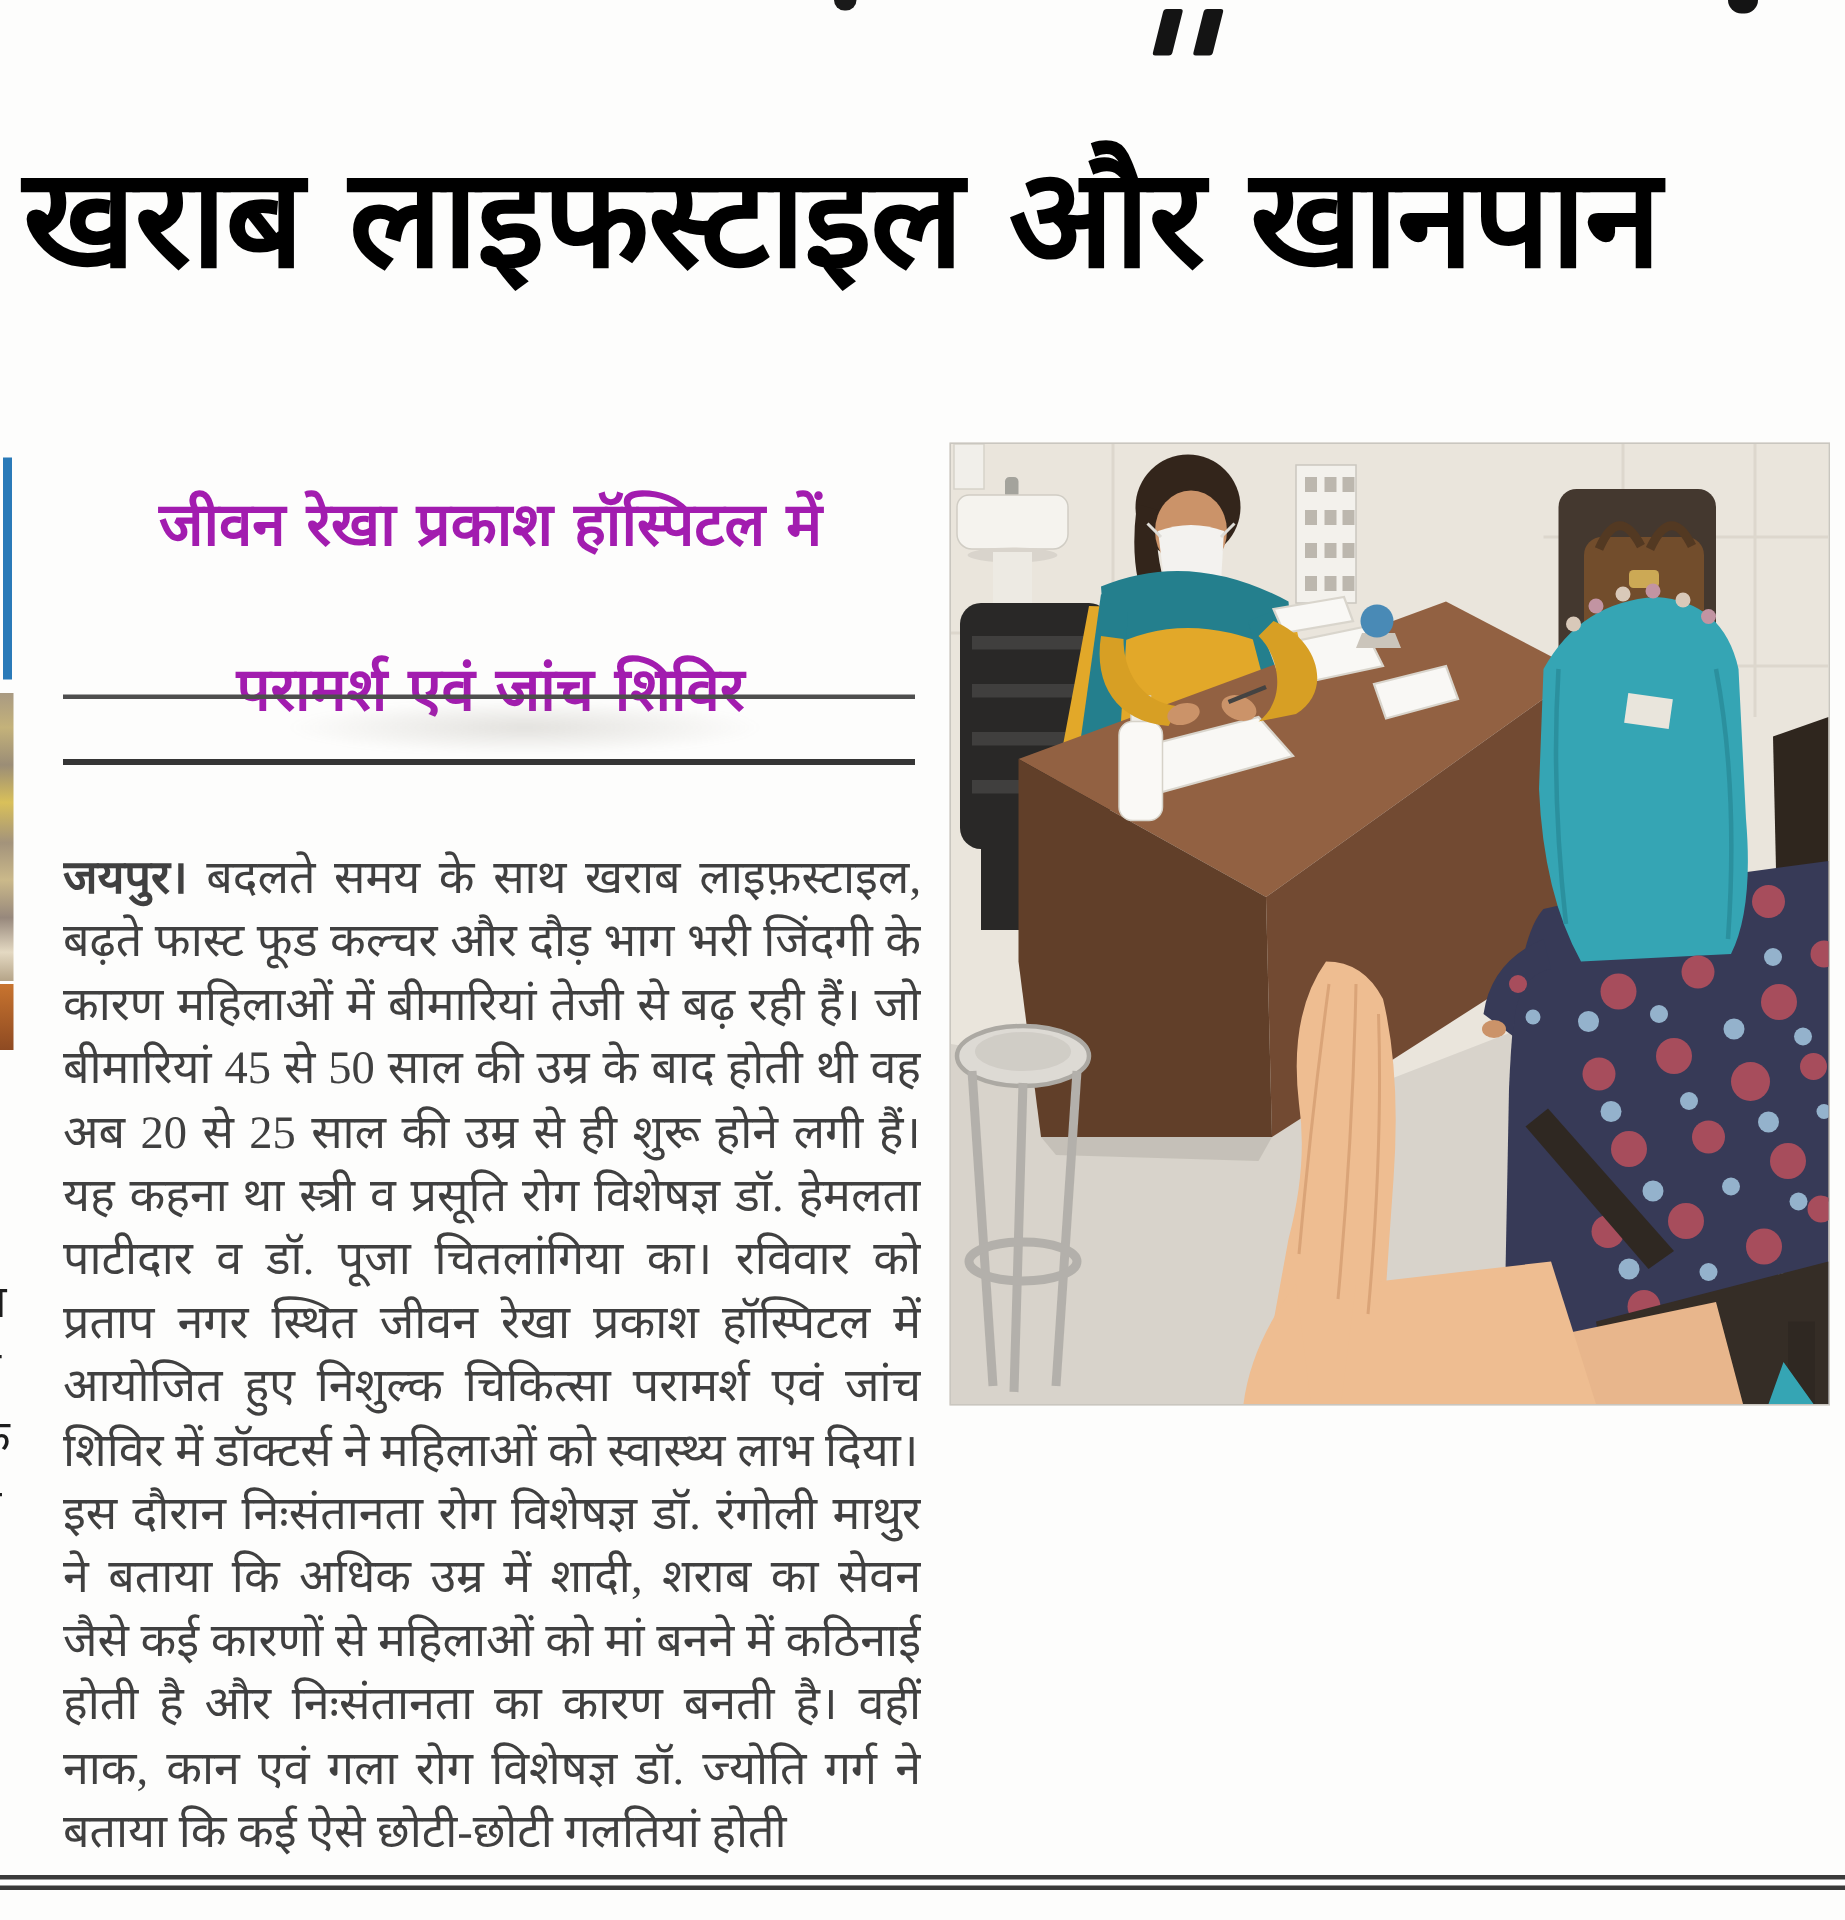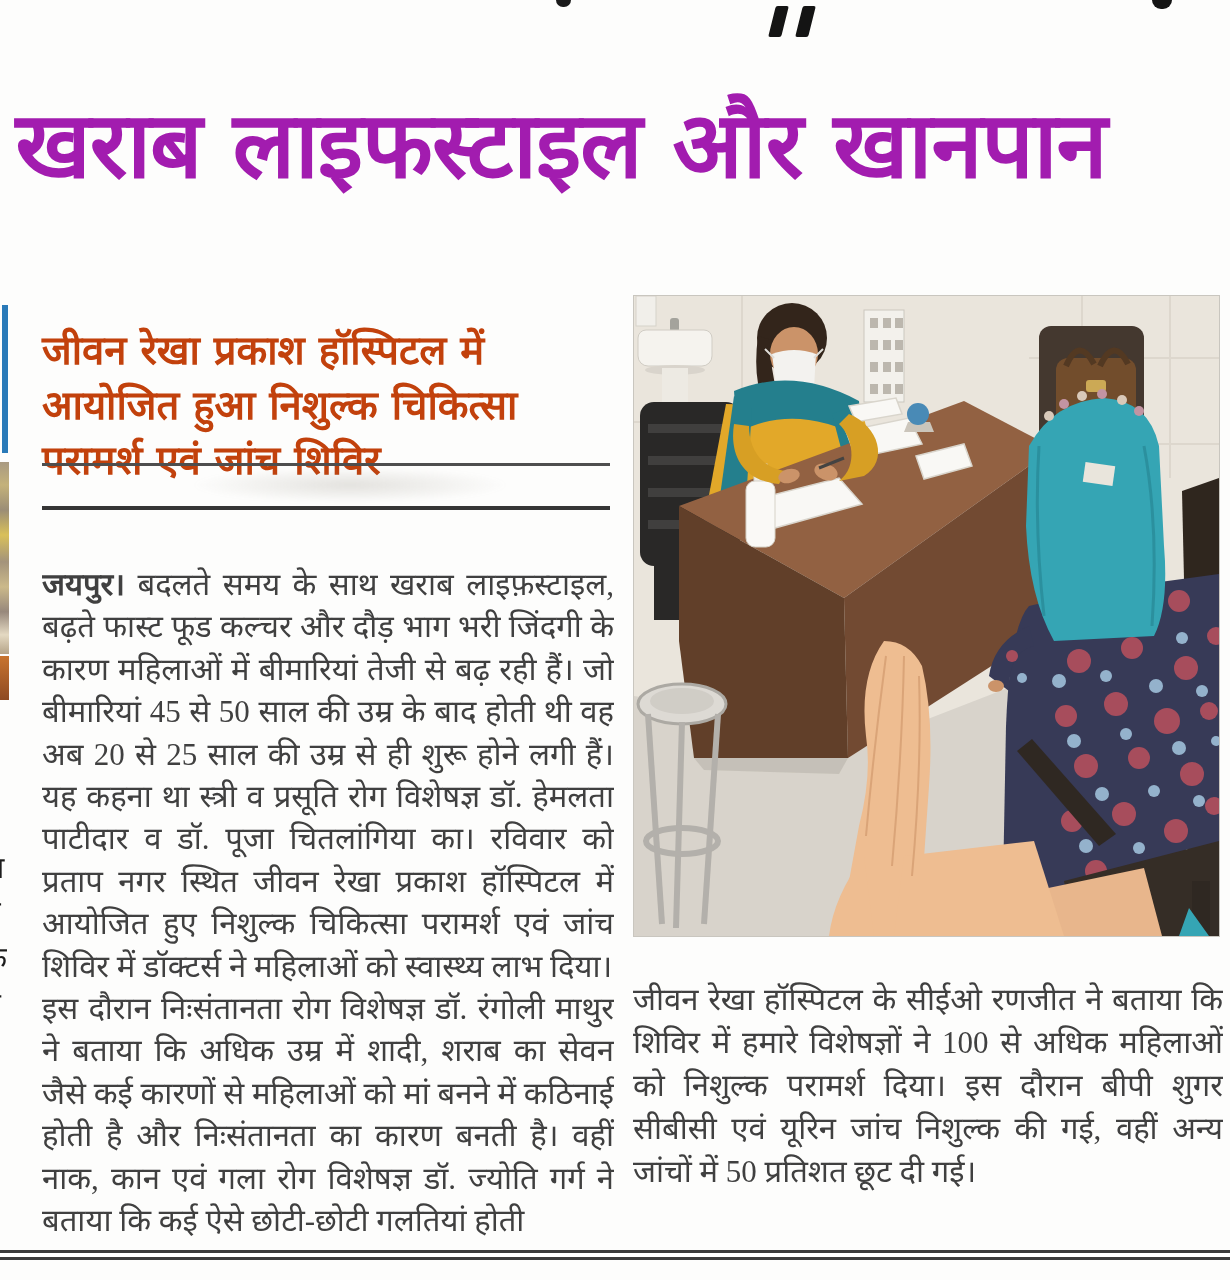--- a/index.html
+++ b/index.html
@@ -7,25 +7,25 @@
   .page{position:relative;width:1230px;height:1280px;background:#fdfdfc;overflow:hidden;}
   .abs{position:absolute;}
 
   
   .t1{left:556px;top:0;width:15px;height:7px;background:#1a1a1a;border-radius:0 0 7px 7px;}
   .t2a{left:772px;top:6px;width:13px;height:31px;background:#141414;transform:skewX(-14deg);border-radius:2px;}
   .t2b{left:799px;top:6px;width:13px;height:31px;background:#141414;transform:skewX(-14deg);border-radius:2px;}
   .t3{left:1152px;top:0;width:20px;height:9px;background:#141414;border-radius:0 0 9px 9px;}
 
   .headline{left:0;top:26px;width:1122px;text-align:center;font-weight:900;
-    font-size:92px;line-height:116px;letter-spacing:-1px;color:#a21caf;
+    font-size:92px;line-height:116px;letter-spacing:-1px;color:#000000;
     font-family:"DejaVu Sans","Liberation Sans",sans-serif;}
 
-  .subhead{left:42px;top:290px;width:570px;text-align:left;font-weight:800;
-    font-size:40px;line-height:55px;color:#c2410c;
+  .subhead{left:42px;top:290px;width:570px;text-align:center;font-weight:800;
+    font-size:40px;line-height:55px;color:#a21caf;
     font-family:"DejaVu Sans","Liberation Sans",sans-serif;}
 
   .rule-a{left:42px;top:463px;width:568px;height:3px;background:#4e4e4e;}
   .rule-b{left:42px;top:506px;width:568px;height:4px;background:#353535;}
   .watermark{left:190px;top:467px;width:320px;height:36px;
     background:radial-gradient(ellipse at center,rgba(125,118,105,0.20),rgba(125,118,105,0) 70%);
     filter:blur(2px);}
 
   .body-text{font-size:31px;line-height:42.4px;text-align:justify;color:#404040;margin-top:38px;}
   .body-left{left:42px;top:526px;width:572px;height:726px;overflow:hidden;}
@@ -61,21 +61,21 @@
   <div class="abs t2a"></div>
   <div class="abs t2b"></div>
   <div class="abs t3"></div>
 
   <h1 class="abs headline">
     <span>खराब लाइफस्टाइल और खानपान</span><br>
   </h1>
 
   <h2 class="abs subhead">
     <span>जीवन रेखा प्रकाश हॉस्पिटल में</span><br>
-    <span>आयोजित हुआ निशुल्क चिकित्सा</span><br>
+    <br>
     <span>परामर्श एवं जांच शिविर</span>
   </h2>
 
   <div class="abs rule-a"></div>
   <div class="abs watermark"></div>
   <div class="abs rule-b"></div>
 
   <div class="abs body-text body-left">
     <p><span class="dateline">जयपुर।</span> <span>बदलते समय के साथ खराब लाइफ़स्टाइल, बढ़ते फास्ट फूड कल्चर और दौड़ भाग भरी जिंदगी के कारण महिलाओं में बीमारियां तेजी से बढ़ रही हैं। जो बीमारियां 45 से 50 साल की उम्र के बाद होती थी वह अब 20 से 25 साल की उम्र से ही शुरू होने लगी हैं। यह कहना था स्त्री व प्रसूति रोग विशेषज्ञ डॉ. हेमलता पाटीदार व डॉ. पूजा चितलांगिया का। रविवार को प्रताप नगर स्थित जीवन रेखा प्रकाश हॉस्पिटल में आयोजित हुए निशुल्क चिकित्सा परामर्श एवं जांच शिविर में डॉक्टर्स ने महिलाओं को स्वास्थ्य लाभ दिया।</span></p>
     <p>इस दौरान निःसंतानता रोग विशेषज्ञ डॉ. रंगोली माथुर ने बताया कि अधिक उम्र में शादी, शराब का सेवन जैसे कई कारणों से महिलाओं को मां बनने में कठिनाई होती है और निःसंतानता का कारण बनती है। वहीं नाक, कान एवं गला रोग विशेषज्ञ डॉ. ज्योति गर्ग ने बताया कि कई ऐसे छोटी-छोटी गलतियां होती</p>
@@ -279,21 +279,20 @@
             <path d="M48,426 L42,632"></path>
           <ellipse cx="48" cy="545" rx="36" ry="13"></ellipse>
         </g>
       </g>
 
       <rect x="0" y="0" width="585" height="640" fill="#e8dcc8" opacity="0.06"></rect>
     </svg>
   </figure>
 
   <div class="abs body-text body-right">
-    <p>जीवन रेखा हॉस्पिटल के सीईओ रणजीत ने बताया कि शिविर में हमारे विशेषज्ञों ने 100 से अधिक महिलाओं को निशुल्क परामर्श दिया। इस दौरान बीपी शुगर सीबीसी एवं यूरिन जांच निशुल्क की गई, वहीं अन्य जांचों में 50 प्रतिशत छूट दी गई।</p>
   </div>
 
   <div class="abs bottom-rule"></div>
 
   <div class="abs strip-blue"></div>
   <div class="abs strip-photo"></div>
   <div class="abs strip-orange"></div>
   <div class="abs frag f1"><span>ल</span></div>
   <div class="abs frag f2"><span>व</span></div>
   <div class="abs frag f3"><span>क</span></div>

